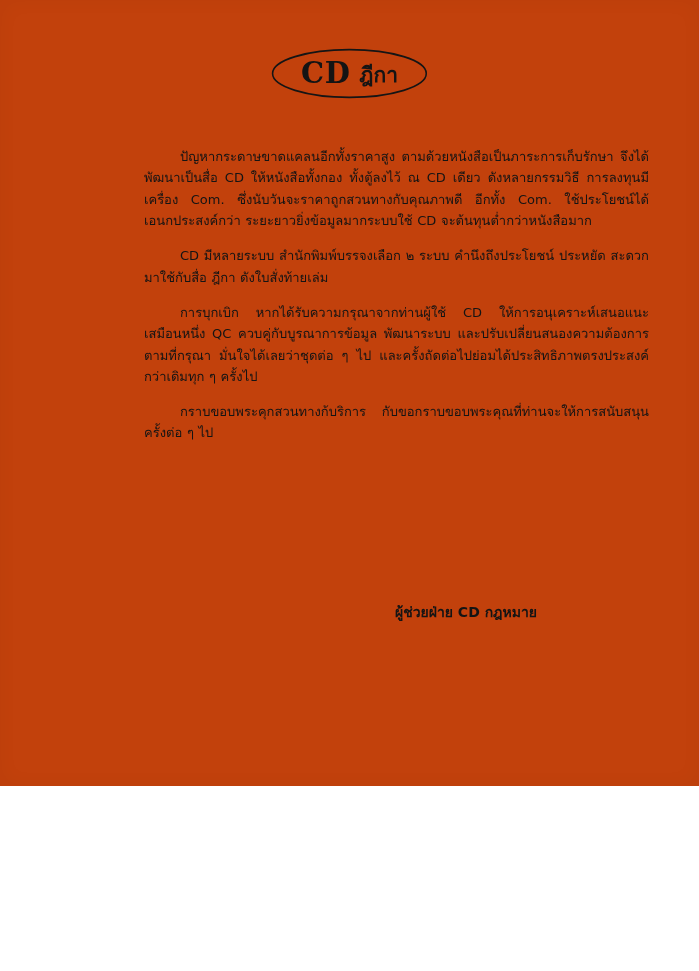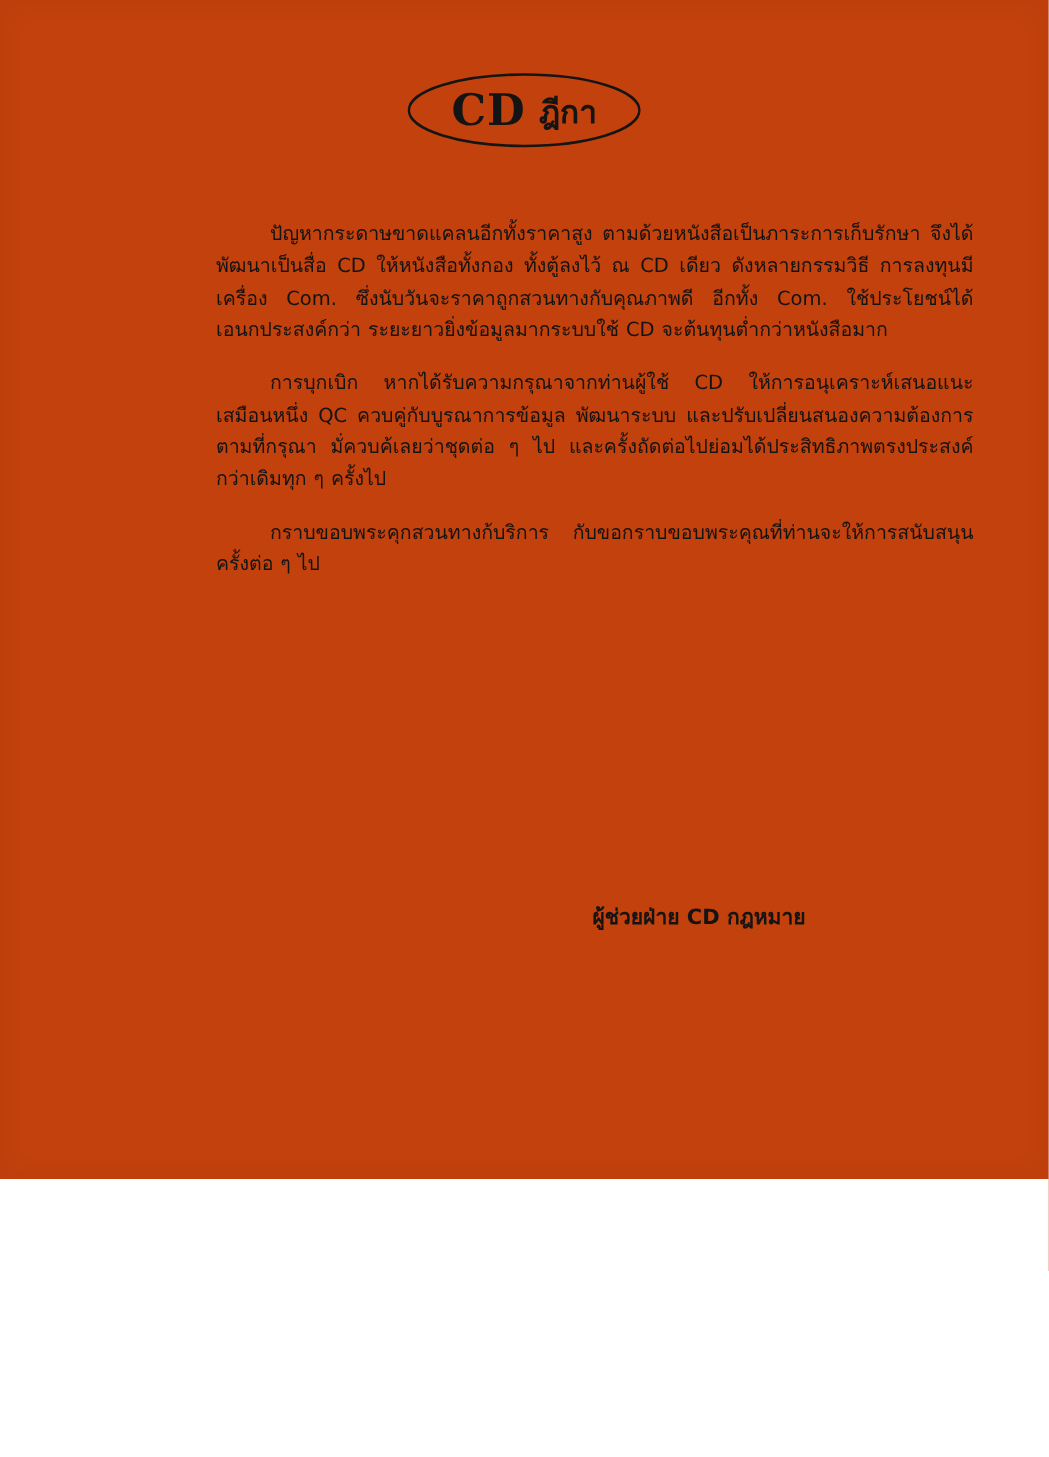--- a/index.html
+++ b/index.html
@@ -120,21 +120,22 @@
     <div class="title-oval">
       <svg class="ellipse" viewBox="0 0 200 60" preserveAspectRatio="none">
         <ellipse cx="100" cy="30" rx="98" ry="28" fill="none" stroke="#151515" stroke-width="2"></ellipse>
       </svg>
       <span class="title-cd">CD</span><span class="title-th">ฎีกา</span>
     </div>
   </div>
 
   <div class="body-text">
     <p class="para"><span class="indent"></span><span>ปัญหากระดาษขาดแคลนอีกทั้งราคาสูง  ตามด้วยหนังสือเป็นภาระการเก็บรักษา  จึงได้พัฒนาเป็นสื่อ CD  ให้หนังสือทั้งกอง  ทั้งตู้ลงไว้ ณ CD เดียว  ดังหลายกรรมวิธี  การลงทุนมีเครื่อง  Com.   ซึ่งนับวันจะราคาถูกสวนทางกับคุณภาพดี  อีกทั้ง  Com.   ใช้ประโยชน์ได้เอนกประสงค์กว่า  ระยะยาวยิ่งข้อมูลมากระบบใช้ CD จะต้นทุนต่ำกว่าหนังสือมาก</span></p>
-    <p class="para"><span class="indent"></span><span>การบุกเบิก   หากได้รับความกรุณาจากท่านผู้ใช้   CD   ให้การอนุเคราะห์เสนอแนะเสมือนหนึ่ง QC ควบคู่กับบูรณาการข้อมูล  พัฒนาระบบ  และปรับเปลี่ยนสนองความต้องการตามที่กรุณา   มั่ควบค้เลยว่าชุดต่อ ๆ ไป   และครั้งถัดต่อไปย่อมได้ประสิทธิภาพตรงประสงค์กว่าเดิมทุก ๆ ครั้งไป</span></p>
+    <p class="para"><span class="indent"></span><span>CD  มีหลายระบบ  สำนักพิมพ์บรรจงเลือก ๒ ระบบ  คำนึงถึงประโยชน์ ประหยัด สะดวก  มาใช้กับสื่อ  ฎีกา ดังใบสั่งท้ายเล่ม</span></p>
+    <p class="para"><span class="indent"></span><span>การบุกเบิก   หากได้รับความกรุณาจากท่านผู้ใช้   CD   ให้การอนุเคราะห์เสนอแนะเสมือนหนึ่ง QC ควบคู่กับบูรณาการข้อมูล  พัฒนาระบบ  และปรับเปลี่ยนสนองความต้องการตามที่กรุณา   มั่นใจได้เลยว่าชุดต่อ ๆ ไป   และครั้งถัดต่อไปย่อมได้ประสิทธิภาพตรงประสงค์กว่าเดิมทุก ๆ ครั้งไป</span></p>
     <p class="para"><span class="indent"></span><span>กราบขอบพระคุกสวนทางก้บริการ   กับขอกราบขอบพระคุณที่ท่านจะให้การสนับสนุนครั้งต่อ ๆ ไป</span></p>
   </div>
 
   <div class="signature">
     <div class="sig-role">ผู้ช่วยฝ่าย CD กฎหมาย</div>
   </div>
 
 </div>
 
 </body></html>

